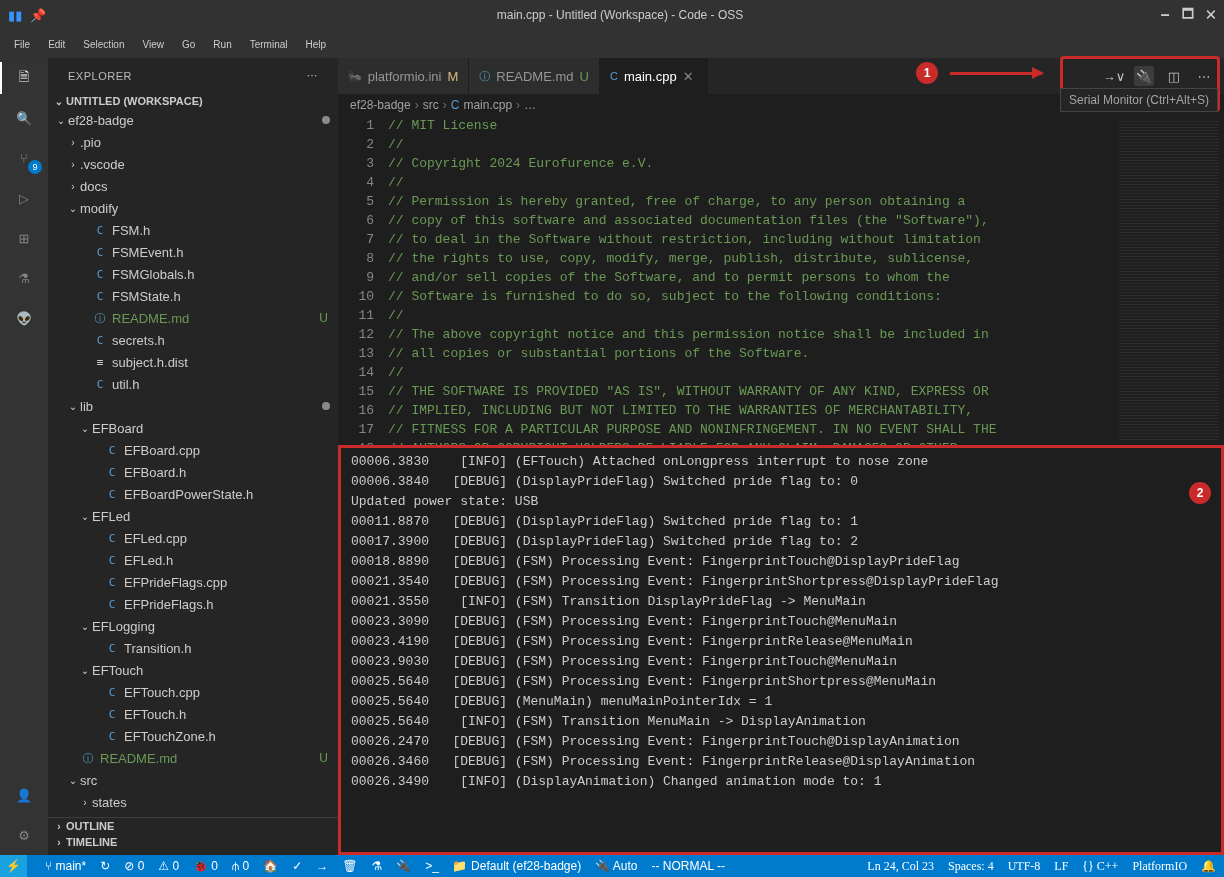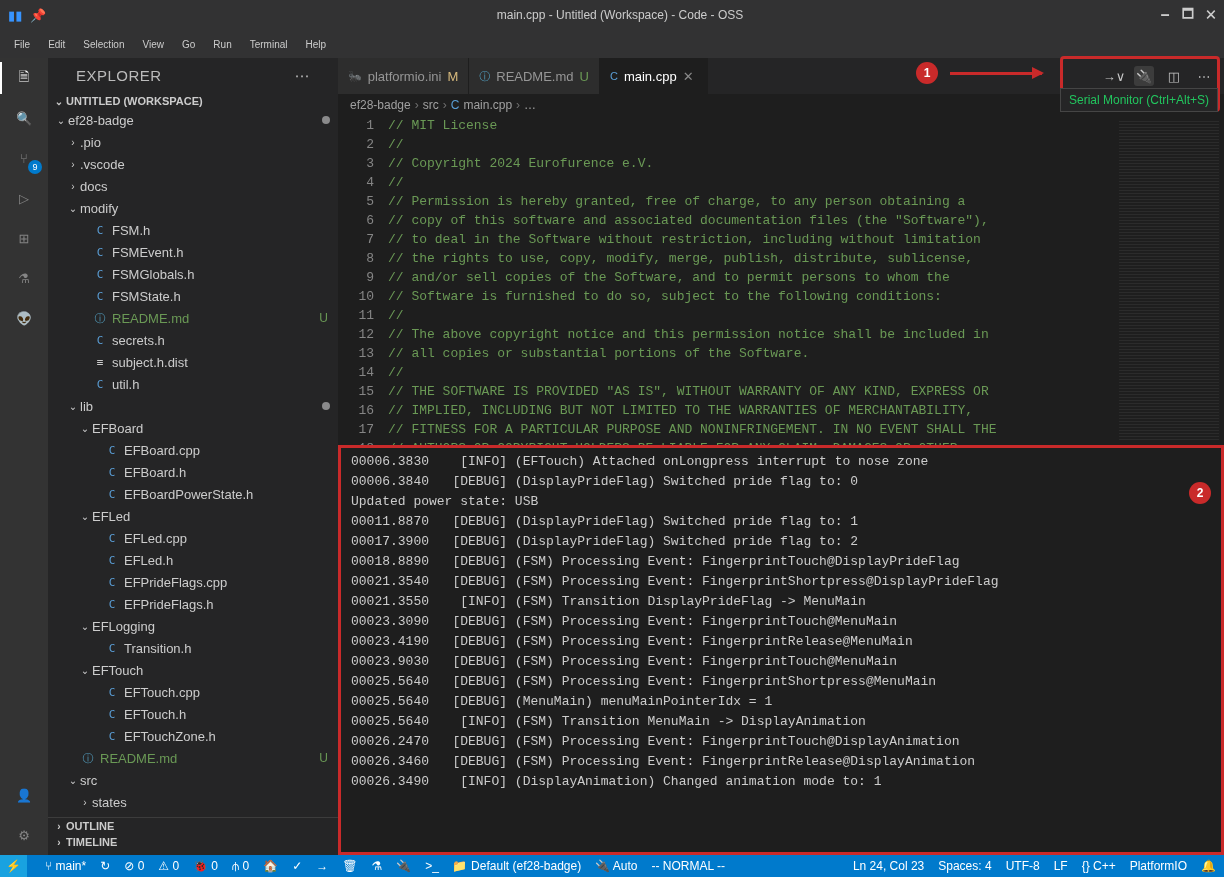--- a/index.html
+++ b/index.html
@@ -10,21 +10,21 @@
 .title-icons-right { position: absolute; right: 8px; display: flex; gap: 12px; z-index: 1; }
 .menu-bar { height: 28px; background: #323233; display: flex; align-items: center; padding: 0 6px; gap: 2px; }
 .menu-item { padding: 2px 8px; cursor: pointer; font-size: 10px; }
 .main { display: flex; height: calc(100% - 30px - 28px - 22px); }
 .activity-bar { width: 48px; background: #333333; display: flex; flex-direction: column; align-items: center; padding-top: 8px; gap: 16px; }
 .activity-icon { width: 24px; height: 24px; display: flex; align-items: center; justify-content: center; color: #858585; cursor: pointer; position: relative; }
 .activity-icon.active { color: #ffffff; }
 .activity-icon.active::before { content: ""; position: absolute; left: -12px; top: -4px; bottom: -4px; width: 2px; background: #ffffff; }
 .badge { position: absolute; bottom: -4px; right: -6px; background: #007acc; color: #fff; border-radius: 50%; font-size: 9px; min-width: 14px; height: 14px; display: flex; align-items: center; justify-content: center; }
 .sidebar { width: 290px; background: #252526; display: flex; flex-direction: column; }
-.sidebar-header { height: 35px; display: flex; align-items: center; padding: 0 28px; font-size: 15px; color: #bbbbbb; letter-spacing: 0.5px; justify-content: space-between; }
+.sidebar-header { height: 35px; display: flex; align-items: center; padding: 0 20px; font-size: 11px; color: #bbbbbb; letter-spacing: 0.5px; justify-content: space-between; }
 .sidebar-section-title { display: flex; align-items: center; padding: 2px 4px; font-size: 11px; font-weight: bold; color: #cccccc; cursor: pointer; }
 .chev { width: 14px; text-align: center; font-size: 10px; }
 .tree { font-size: 13px; }
 .tree-row { display: flex; align-items: center; height: 22px; padding-right: 8px; cursor: pointer; }
 .ficon { width: 16px; text-align: center; font-family: monospace; font-size: 11px; margin-right: 4px; }
 .ficon.c { color: #5a9dd4; }
 .ficon.md { color: #519aba; }
 .mod-dot { width: 8px; height: 8px; background: #f0f0f080; border-radius: 50%; margin-left: auto; }
 .mod-letter { margin-left: auto; color: #6a9955; font-size: 12px; padding-right: 2px; }
 .editor-area { flex: 1; display: flex; flex-direction: column; background: #1e1e1e; min-width: 0; }
@@ -40,28 +40,28 @@
 .code-lines { flex: 1; color: #6a9955; white-space: pre; overflow: hidden; }
 .minimap { width: 110px; background: #1e1e1e; opacity: 0.6; position: relative; }
 .minimap-lines { position: absolute; top: 5px; left: 5px; right: 5px; bottom: 5px; background: repeating-linear-gradient(to bottom, #4a4a4a 0 1px, transparent 1px 3px); opacity:0.5; }
 .panel { height: 410px; background: #1e1e1e; border: 3px solid #c92a2a; display: flex; flex-direction: column; position: relative; }
 .panel-tabs { height: 32px; display: flex; align-items: center; padding: 0 10px; gap: 20px; font-size: 11px; color: #969696; position: relative; }
 .panel-tab { padding: 4px 0; cursor: pointer; letter-spacing: 0.3px; }
 .panel-tab.active { color: #ffffff; border-bottom: 1px solid #007acc; }
 .panel-body { flex: 1; padding: 4px 10px; font-family: "Consolas","Courier New",monospace; font-size: 13px; line-height: 20px; color: #cccccc; white-space: pre; overflow: hidden; }
 .status-bar { height: 22px; background: #007acc; color: #ffffff; display: flex; align-items: center; font-size: 12px; padding: 0 8px; gap: 14px; }
 .status-bar .left, .status-bar .right { display: flex; gap: 14px; align-items: center; }
-.status-bar .right { margin-left: auto; }
+.status-bar .right { margin-left: auto; font-family: Liberation Serif, serif; }
 .status-bar .seg { cursor: pointer; }
 .status-left-chip { background: #19a2e0; height: 22px; display:flex; align-items:center; padding:0 6px; margin-left:-8px; margin-right:4px; }
 .callout { position: absolute; border: 3px solid #c92a2a; border-radius: 4px; background: transparent; pointer-events: none; }
 .callout-num { width: 22px; height: 22px; background: #c92a2a; color: #fff; border-radius: 50%; display: flex; align-items: center; justify-content: center; font-size: 12px; font-weight: bold; position: absolute; }
 .arrow-red { position: absolute; height: 3px; background: #c92a2a; }
 .arrow-red::after { content:""; position:absolute; right:-2px; top:-5px; border-left:12px solid #c92a2a; border-top:6.5px solid transparent; border-bottom:6.5px solid transparent; }
-.tooltip-box { position: absolute; background: #252526; border: 1px solid #454545; padding: 4px 8px; font-size: 12px; color: #22c55e; white-space: nowrap; }
+.tooltip-box { position: absolute; background: #252526; border: 1px solid #454545; padding: 4px 8px; font-size: 12px; color: #a3a3a3; white-space: nowrap; }
 </style>
 </head>
 <body>
 
 <div class="title-bar">
   <div class="title-icons-left">
     <span style="color:#3794ff">▮▮</span>
     <span style="color:#ccc">📌</span>
   </div>
   <div class="title-bar-center">main.cpp - Untitled (Workspace) - Code - OSS</div>

